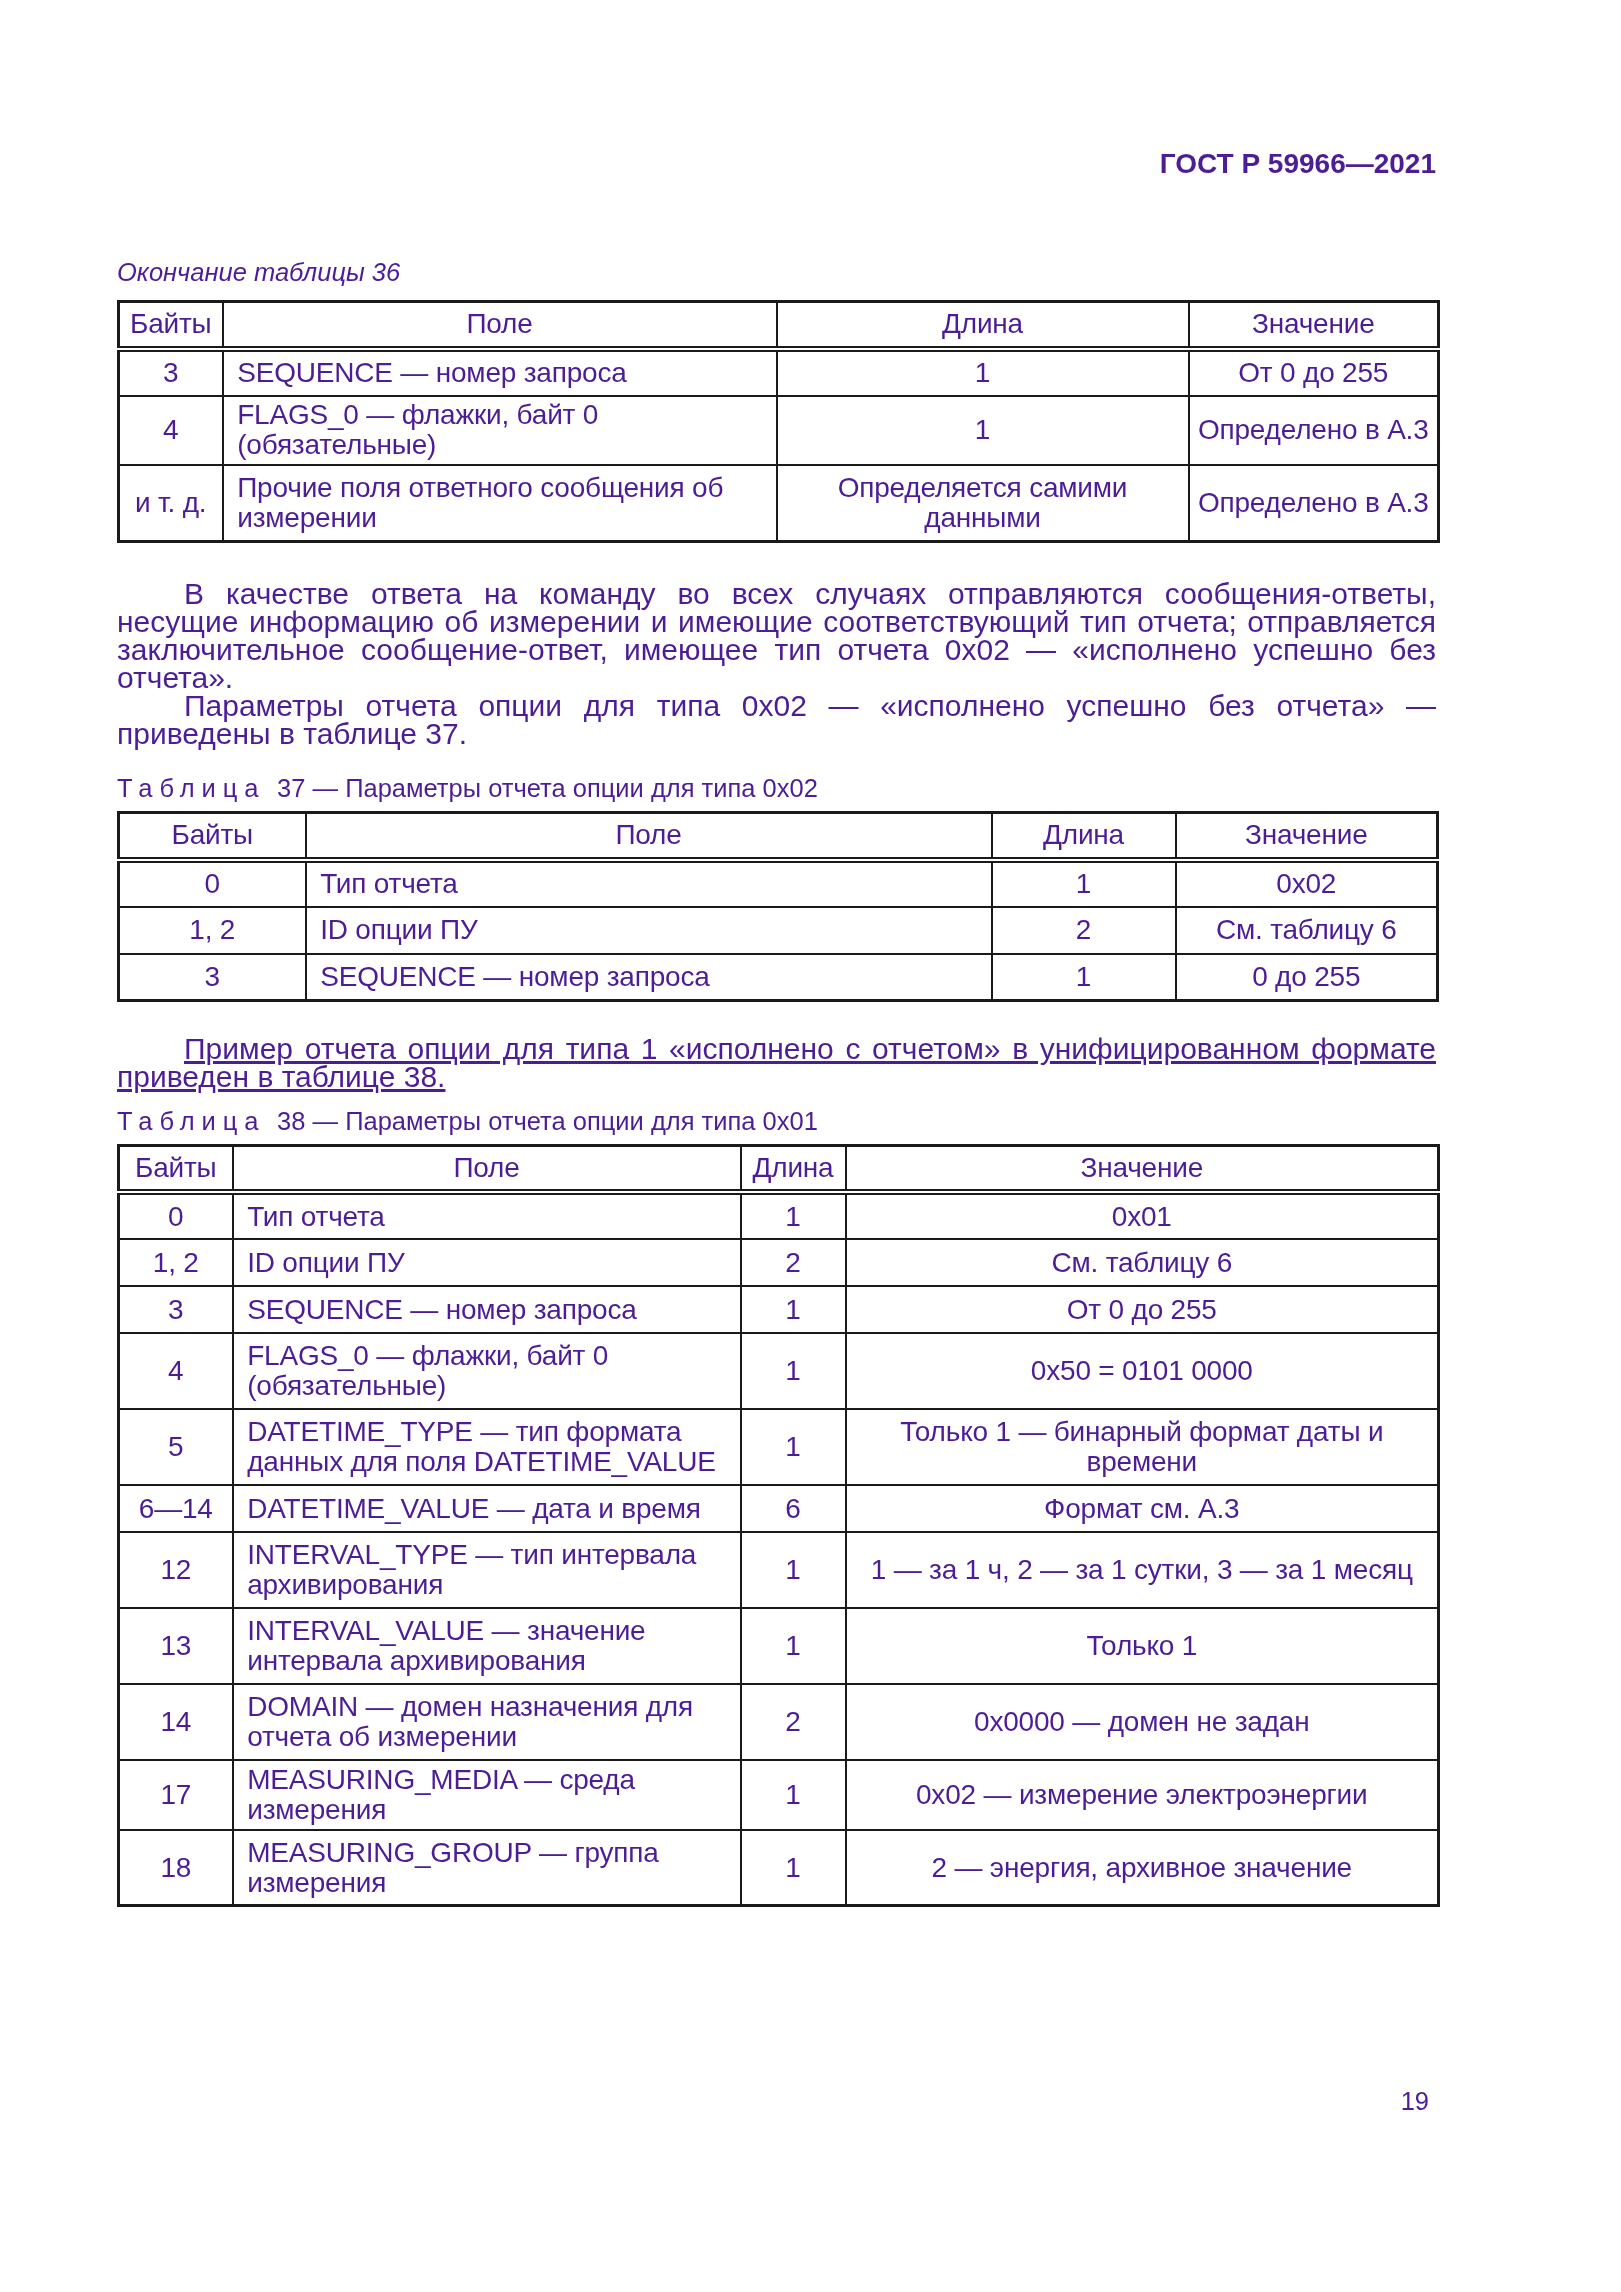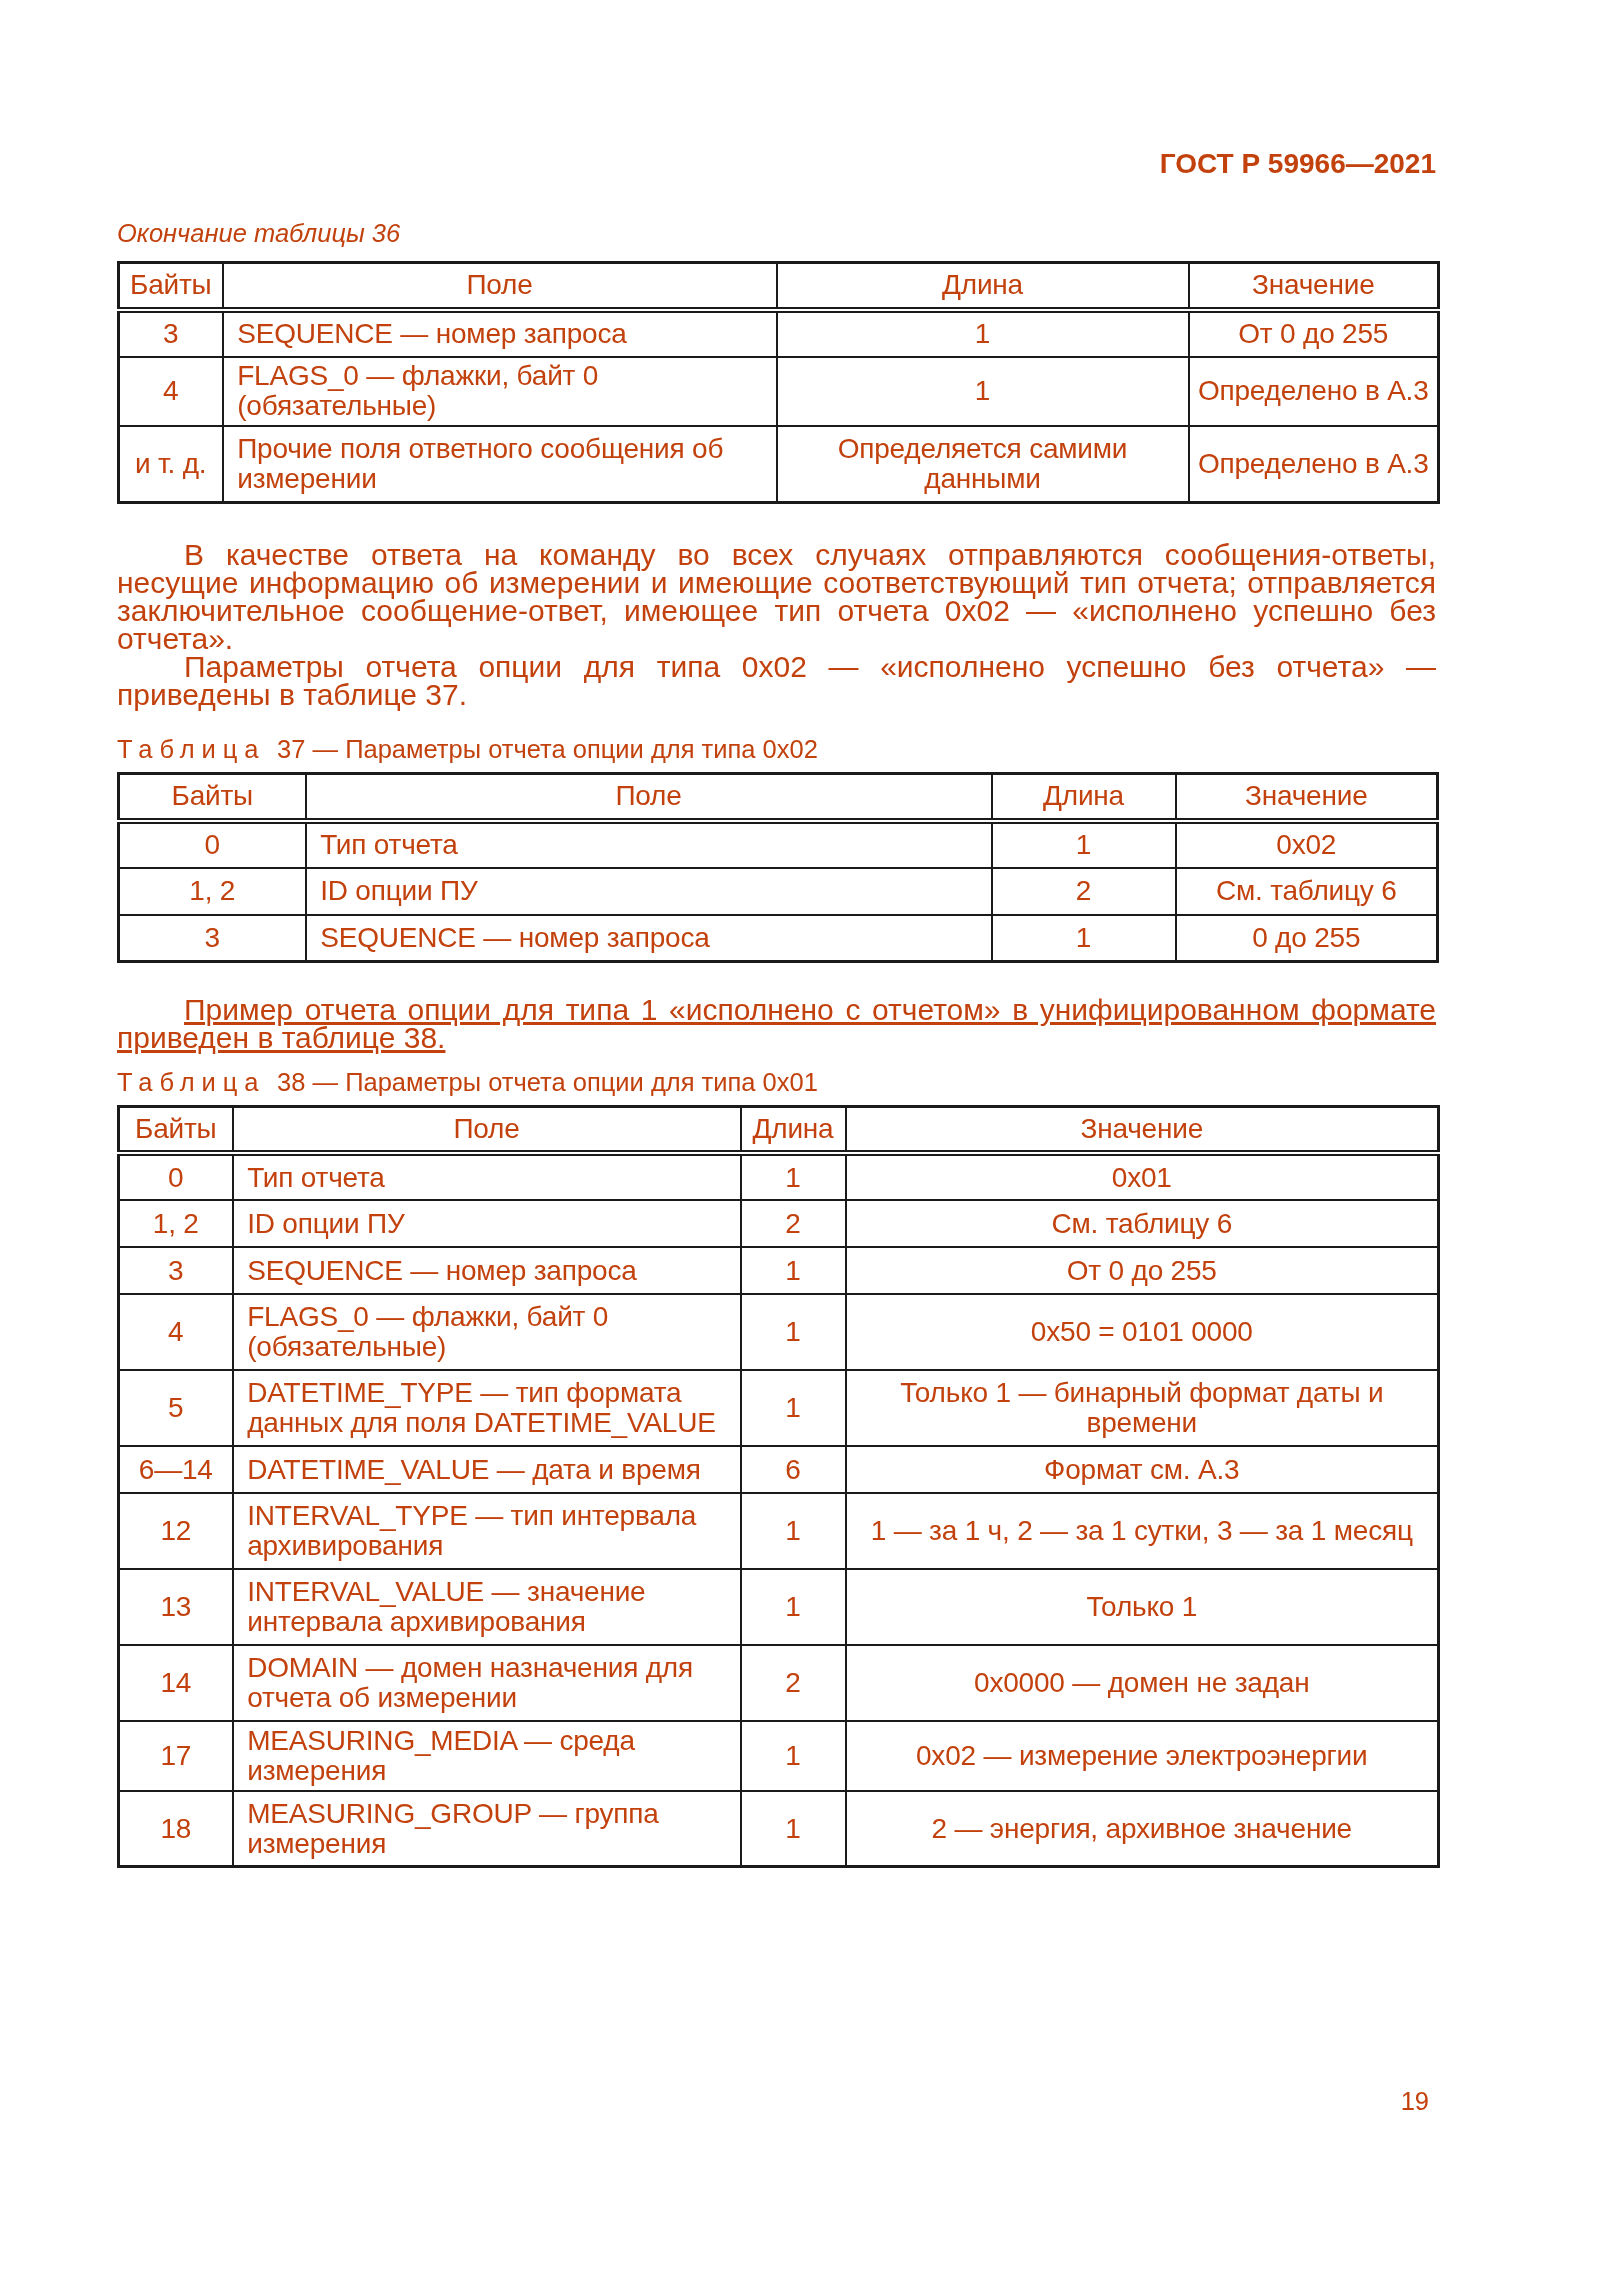--- a/index.html
+++ b/index.html
@@ -2,37 +2,37 @@
 <html><head>
 <meta charset="utf-8">
 <style>
   * { margin:0; padding:0; box-sizing:border-box; }
   html,body { background:#888; }
   .page {
     width:1621px; height:2293px;
     background:#ffffff;
     position:relative;
     font-family:"Liberation Sans", sans-serif;
-    color:#c2410c;
+    color:#4c1d95;
     overflow:hidden;
   }
   .content {
     position:absolute;
     left:117px; top:0;
     width:1319px;
     padding-top:149px;
   }
   .doc-header {
     text-align:right;
     font-weight:bold;
     font-size:28px;
     line-height:29px;
   }
   .cont-label {
-    margin-top:42px;
+    margin-top:81px;
     font-style:italic;
     font-size:25.5px;
     line-height:27.4px;
   }
   table {
     border-collapse:collapse;
     table-layout:fixed;
     width:1319px;
     font-size:28px;
     line-height:30px;

